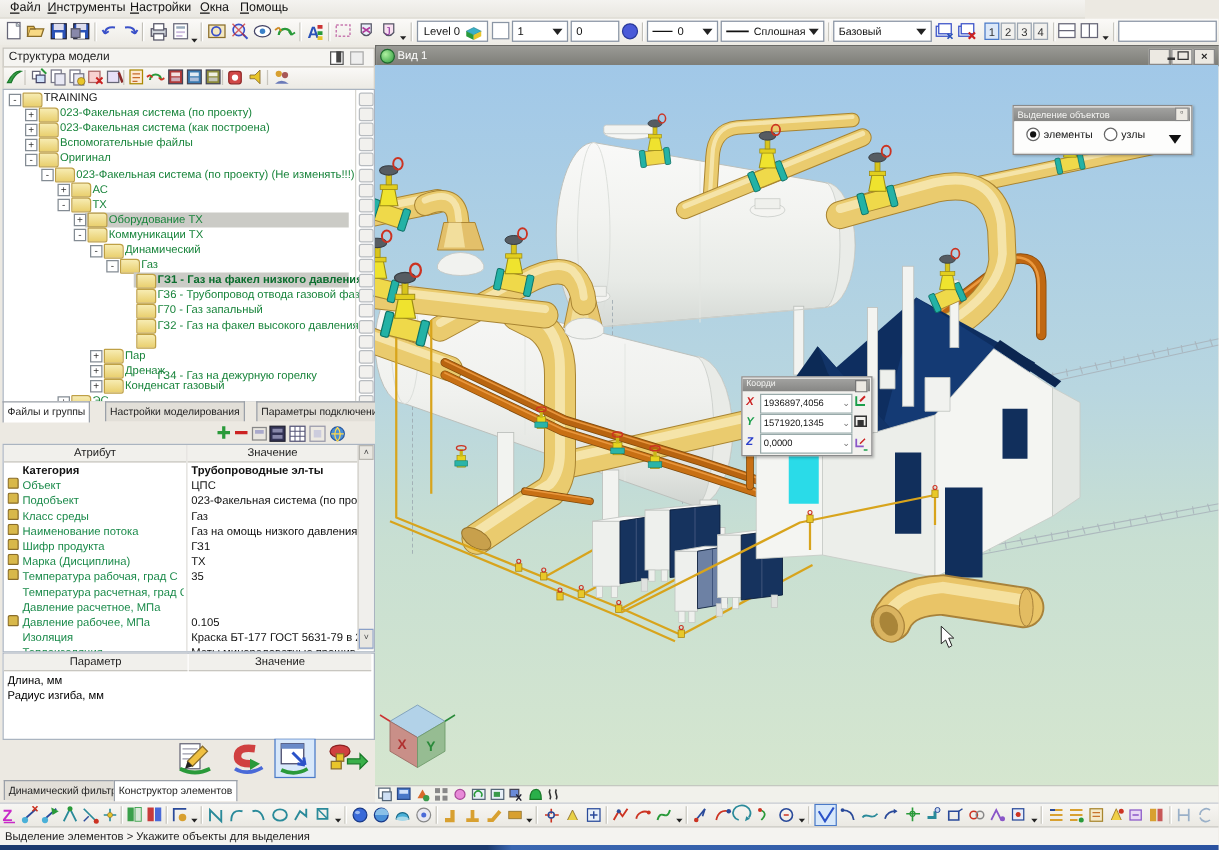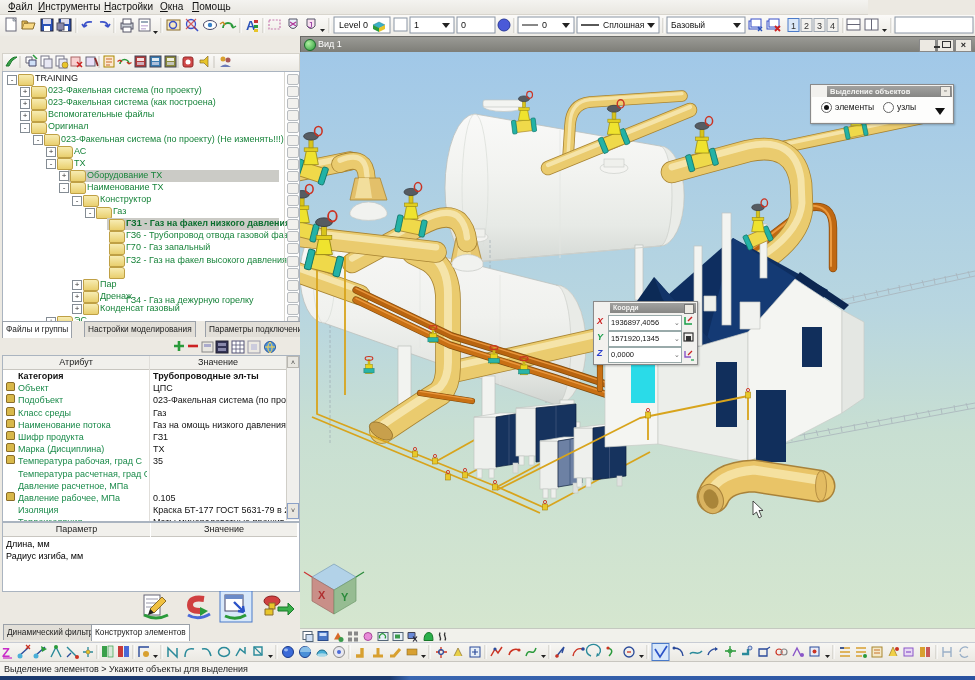--- a/index.html
+++ b/index.html
@@ -32,21 +32,21 @@
   
   #statusbar{left:0;top:661px;width:975px;height:15px;background:#f4f3f0;border-top:1px solid #c8c6c0;font-size:9px;color:#222;}
   #taskstrip{left:0;top:676px;width:975px;height:4px;background:linear-gradient(90deg,#1c3a6e 0%,#1c3a6e 40%,#3a66b0 42%,#2a52a0 100%);}
   
   #vp-title{left:300px;top:36px;width:675px;height:15px;background:linear-gradient(#9a9a95,#7e7e78);border:1px solid #6a6a66;font-size:9px;color:#fff;}
   #viewport{left:300px;top:52px;width:675px;height:576px;overflow:hidden;}
   #vp-bottom{left:300px;top:628px;width:675px;height:14px;background:#f1f1eb;border-top:1px solid #c4c8c0;}
   #botbar{left:0;top:642px;width:975px;height:19px;background:linear-gradient(#f7f6f3,#eae8e2);border-top:1px solid #c8ccd4;}
   
   .owin{position:absolute;background:#f2f1ee;border:1px solid #8a8a8a;box-shadow:1px 1px 2px rgba(0,0,0,0.25);}
-  .otitle{position:absolute;left:16px;top:1px;right:1px;height:11px;background:linear-gradient(#a2a2a0,#868684);color:#f4f4f2;font-size:7.5px;line-height:11px;padding-left:3px;font-weight:bold;}
+  .otitle{position:absolute;left:0;top:1px;right:1px;height:11px;background:linear-gradient(#a2a2a0,#868684);color:#f4f4f2;font-size:7.5px;line-height:11px;padding-left:3px;}
   .obtn{position:absolute;top:1px;width:9px;height:9px;background:#ece9e2;border:1px solid #888;font-size:7px;line-height:8px;text-align:center;color:#222;}
 </style></head>
 <body>
 
 <div id="menubar" class="abs">
   <span style="left:8px;"><u>Ф</u>айл</span>
   <span style="left:38px;"><u>И</u>нструменты</span>
   <span style="left:104px;"><u>Н</u>астройки</span>
   <span style="left:160px;"><u>О</u>кна</span>
   <span style="left:192px;"><u>П</u>омощь</span>
@@ -191,20 +191,26 @@
         <line x1="6.5" y1="0" x2="6.5" y2="11" stroke="#667"></line>
       </g>
 <path d="M 882,14 l 5,0 l -2.5,3 Z" fill="#222"></path>
 <line x1="891" y1="3" x2="891" y2="18" stroke="#c2c0b8"></line>
       <line x1="892" y1="3" x2="892" y2="18" stroke="#ffffff"></line>
 <rect x="895" y="2" width="78" height="16" fill="#fff" stroke="#8a95a4"></rect>
     </svg>
 </div>
 
 <div id="leftpanel" class="abs">
+  <div id="lp-head" class="abs">
+      <span style="position:absolute;left:4px;top:1px;">Структура модели</span>
+ <span style="position:absolute;right:24px;top:2px;width:9px;height:9px;border:1px solid #555;background:#fff;"></span>
+ <span style="position:absolute;right:26px;top:2px;width:4px;height:9px;background:#444;"></span>
+ <span style="position:absolute;right:8px;top:2px;width:9px;height:9px;border:1px solid #aaa;background:#eee;"></span>
+    </div>
   <div id="lp-tools" class="abs"><svg width="294" height="15" viewBox="0 0 294 15">
         <path d="M 3,12 Q 8,2 14,3 Q 8,6 6,12 Z" fill="#3aa04a" stroke="#1a7a2a"></path>
         <line x1="17" y1="2" x2="17" y2="14" stroke="#c8c5bd"></line>
         <g transform="translate(21,0)">
           <path d="M 2,3 L 8,3 L 8,9 L 2,9 Z" fill="#fff" stroke="#667"></path>
           <path d="M 5,6 L 12,6 L 12,12 L 5,12 Z" fill="#cfe0f8" stroke="#446"></path>
           <path d="M 9,1 l 4,4" stroke="#2a9a3a" stroke-width="1.6"></path>
         </g>
         <g transform="translate(36,0)">
           <rect x="2" y="2" width="8" height="10" fill="#fff" stroke="#778"></rect>
@@ -296,25 +302,25 @@
       <span class="tfold" style="position:absolute;left:54px;top:86.2px;"></span>
       <span style="position:absolute;left:71px;top:85.7px;color:#18843b;white-space:nowrap;" class="trtxt">ТХ</span>
   <span class="chk" style="top:86.7px;left:284px;"></span>
   <span style="position:absolute;left:65px;top:97.8px;width:211px;height:12px;background:#cbcbc6;"></span>
       <span class="texp" style="position:absolute;left:56px;top:99.3px;">+</span>
       <span class="tfold" style="position:absolute;left:67px;top:98.3px;"></span>
       <span style="position:absolute;left:84px;top:97.8px;color:#18843b;white-space:nowrap;" class="trtxt">Оборудование ТХ</span>
   <span class="chk" style="top:98.8px;left:284px;"></span>
   <span class="texp" style="position:absolute;left:56px;top:111.39999999999999px;">-</span>
       <span class="tfold" style="position:absolute;left:67px;top:110.39999999999999px;"></span>
-      <span style="position:absolute;left:84px;top:109.89999999999999px;color:#18843b;white-space:nowrap;" class="trtxt">Наименование ТХ</span>
+      <span style="position:absolute;left:84px;top:109.89999999999999px;color:#18843b;white-space:nowrap;" class="trtxt">Коммуникации ТХ</span>
   <span class="chk" style="top:110.89999999999999px;left:284px;"></span>
   <span class="texp" style="position:absolute;left:69px;top:123.5px;">-</span>
       <span class="tfold" style="position:absolute;left:80px;top:122.5px;"></span>
-      <span style="position:absolute;left:97px;top:122.0px;color:#18843b;white-space:nowrap;" class="trtxt">Конструктор</span>
+      <span style="position:absolute;left:97px;top:122.0px;color:#18843b;white-space:nowrap;" class="trtxt">Динамический</span>
   <span class="chk" style="top:123.0px;left:284px;"></span>
   <span class="texp" style="position:absolute;left:82px;top:135.6px;">-</span>
       <span class="tfold" style="position:absolute;left:93px;top:134.6px;"></span>
       <span style="position:absolute;left:110px;top:134.1px;color:#18843b;white-space:nowrap;" class="trtxt">Газ</span>
   <span class="chk" style="top:135.1px;left:284px;"></span>
   <span style="position:absolute;left:104px;top:146.2px;width:172px;height:12px;background:#cbcbc6;"></span>
       <span class="tfold" style="position:absolute;left:106px;top:146.7px;"></span>
       <span style="position:absolute;left:123px;top:146.2px;color:#0b6e2e;font-weight:bold;white-space:nowrap;" class="trtxt">ГЗ1 - Газ на факел низкого давления</span>
   <span class="chk" style="top:147.2px;left:284px;"></span>
   <span class="tfold" style="position:absolute;left:106px;top:158.79999999999998px;"></span>

